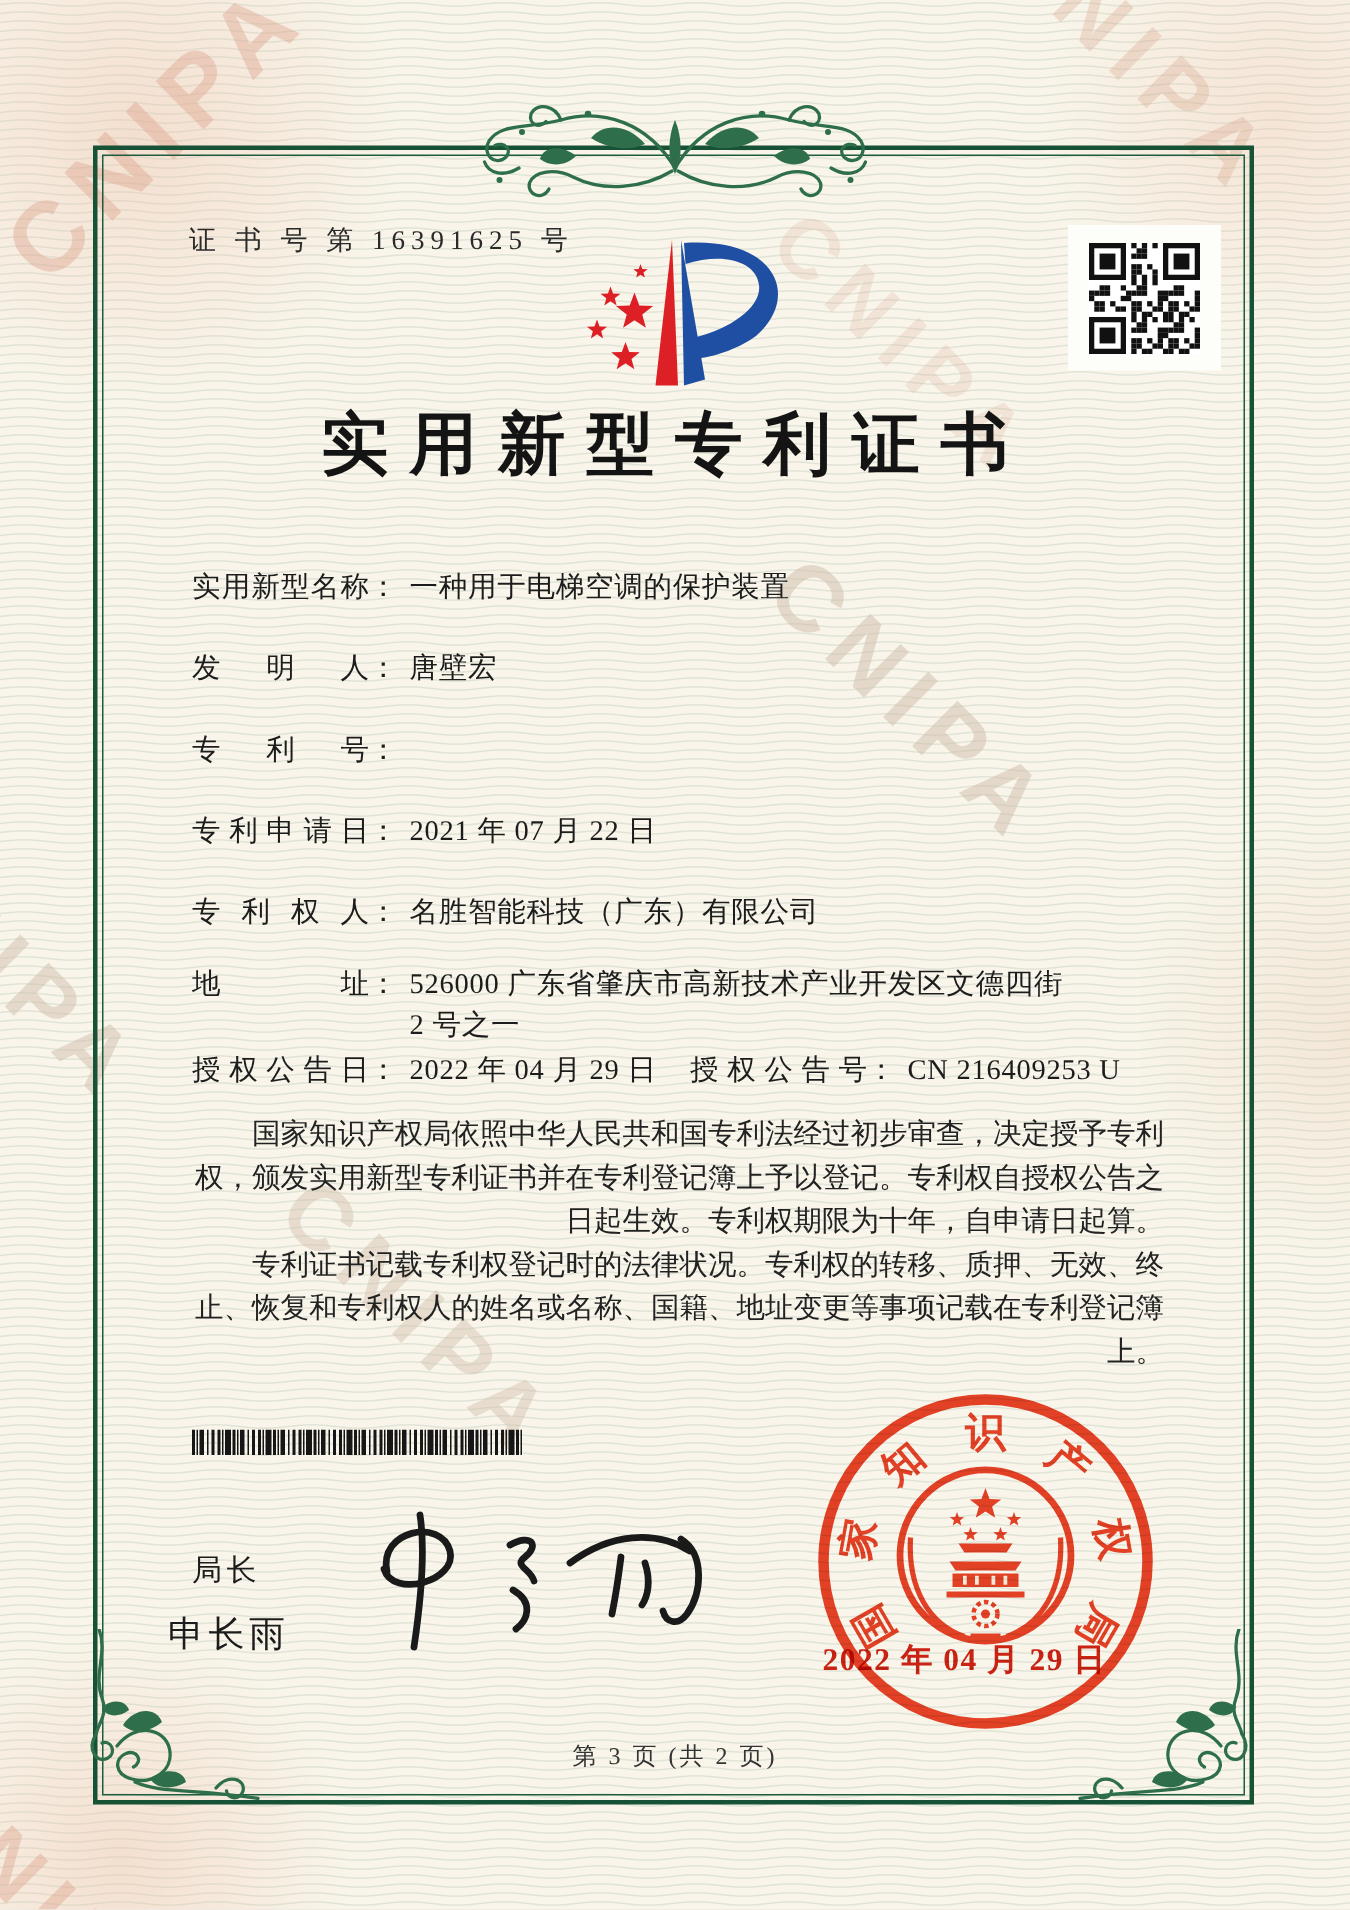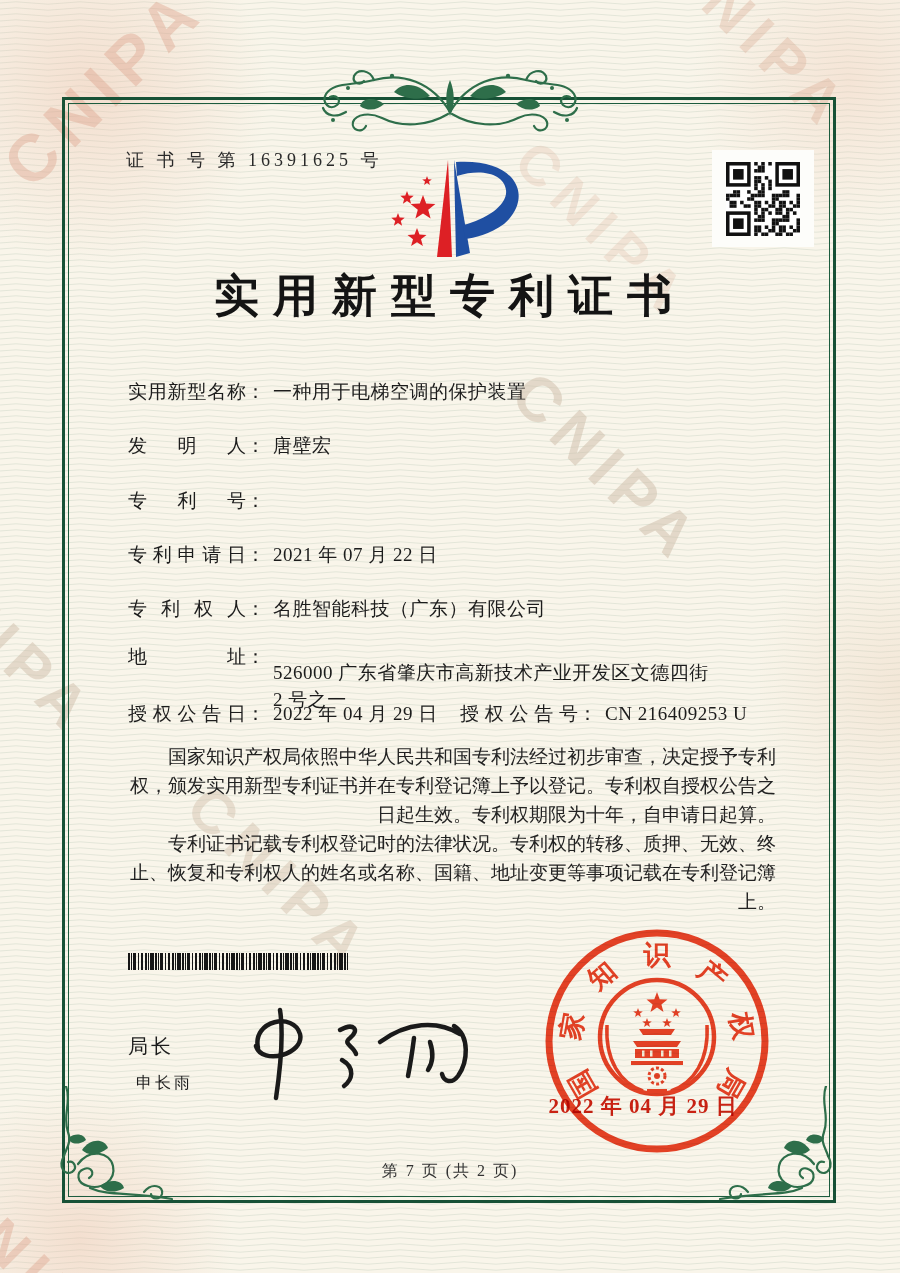--- a/index.html
+++ b/index.html
@@ -23,29 +23,29 @@
   #cert-no{left:126px;top:148px;font-size:18px;letter-spacing:4px;color:#2a2a2a;}
   #qr-pad{left:712px;top:150px;width:102px;height:97px;background:#fdfdfa;
       display:flex;align-items:center;justify-content:center;}
   #logo{left:368px;top:146px;}
   #title{left:0;top:266px;width:900px;text-align:center;font-size:45px;font-weight:bold;
       letter-spacing:14px;box-sizing:border-box;color:#141414;}
   .frow{left:128px;width:660px;font-size:19px;line-height:27px;display:flex;}
   .jchars{display:inline-flex;justify-content:space-between;width:118px;flex:none;}
   .colon{flex:none;}
   .fval{margin-left:8px;letter-spacing:0.5px;}
-  .fval.wrap{width:440px;margin-top:16px;}
+  .fval.wrap{width:440px;}
   .pair2{position:absolute;left:332px;top:0;display:flex;}
   #body-text{left:128px;top:742px;width:648px;font-size:19px;line-height:29px;
       color:#222;z-index:4;text-align:right;}
   #body-text p{margin:0;text-indent:2em;}
   #barcode{left:128px;top:953px;width:233px;height:17px;display:flex;align-items:stretch;overflow:hidden;}
   #barcode div{flex:none;background:#161616;}
   #director-title{left:128px;top:1033px;font-size:20px;letter-spacing:3px;}
-  #director-name{left:136px;top:1073px;font-size:16px;letter-spacing:3px;}
+  #director-name{left:112px;top:1073px;font-size:24px;letter-spacing:3px;}
   #signature{left:222px;top:996px;z-index:4;}
   #seal{left:535px;top:925px;z-index:5;mix-blend-mode:multiply;opacity:.95;}
   #seal-date{left:538px;top:1092px;width:210px;text-align:center;font-size:21px;font-weight:600;
       color:#cf2314;letter-spacing:1px;z-index:5;mix-blend-mode:multiply;}
   #page-num{left:0;top:1161px;width:900px;text-align:center;font-size:16px;letter-spacing:2px;color:#333;}
   #footer-strip{left:315px;top:1202px;width:270px;height:40px;background:#fdfcf5;
       display:flex;align-items:center;justify-content:center;z-index:4;}
   #footer-note{font-size:17px;font-style:italic;letter-spacing:2px;color:#222;}
 </style>
 </head>
@@ -478,16 +478,16 @@
       <rect x="96" y="136" width="52" height="4" stroke="none"></rect>
       <circle cx="122" cy="151" r="8" fill="none" stroke-width="3" stroke-dasharray="3,2.2"></circle>
       <circle cx="122" cy="151" r="3" stroke="none"></circle>
       <path d="M72,100 C70,135 85,158 108,166" fill="none" stroke-width="3.5"></path>
       <path d="M172,100 C174,135 159,158 136,166" fill="none" stroke-width="3.5"></path>
       <rect x="112" y="164" width="20" height="5" stroke="none"></rect>
     </g>
   </svg>
   <div class="abs" id="seal-date">2022 年 04 月 29 日</div>
 
-  <div class="abs content" id="page-num">第 7 页 (共 2 页)</div>
+  <div class="abs content" id="page-num">第 3 页 (共 2 页)</div>
 
 
 </div>
 
 </body></html>

